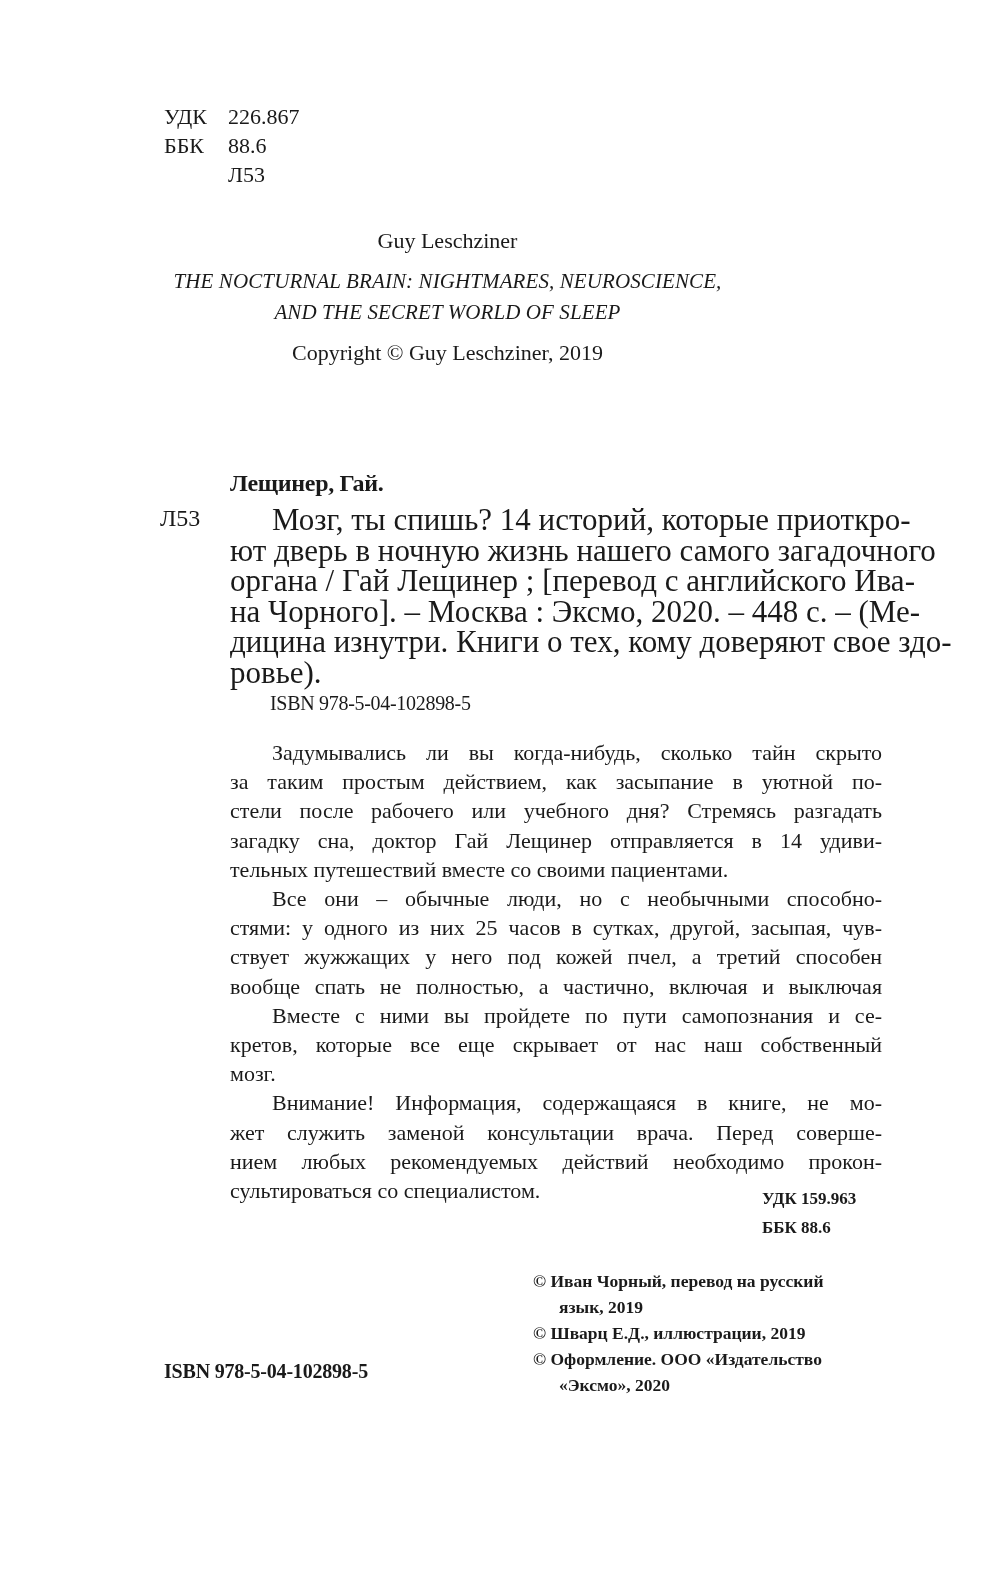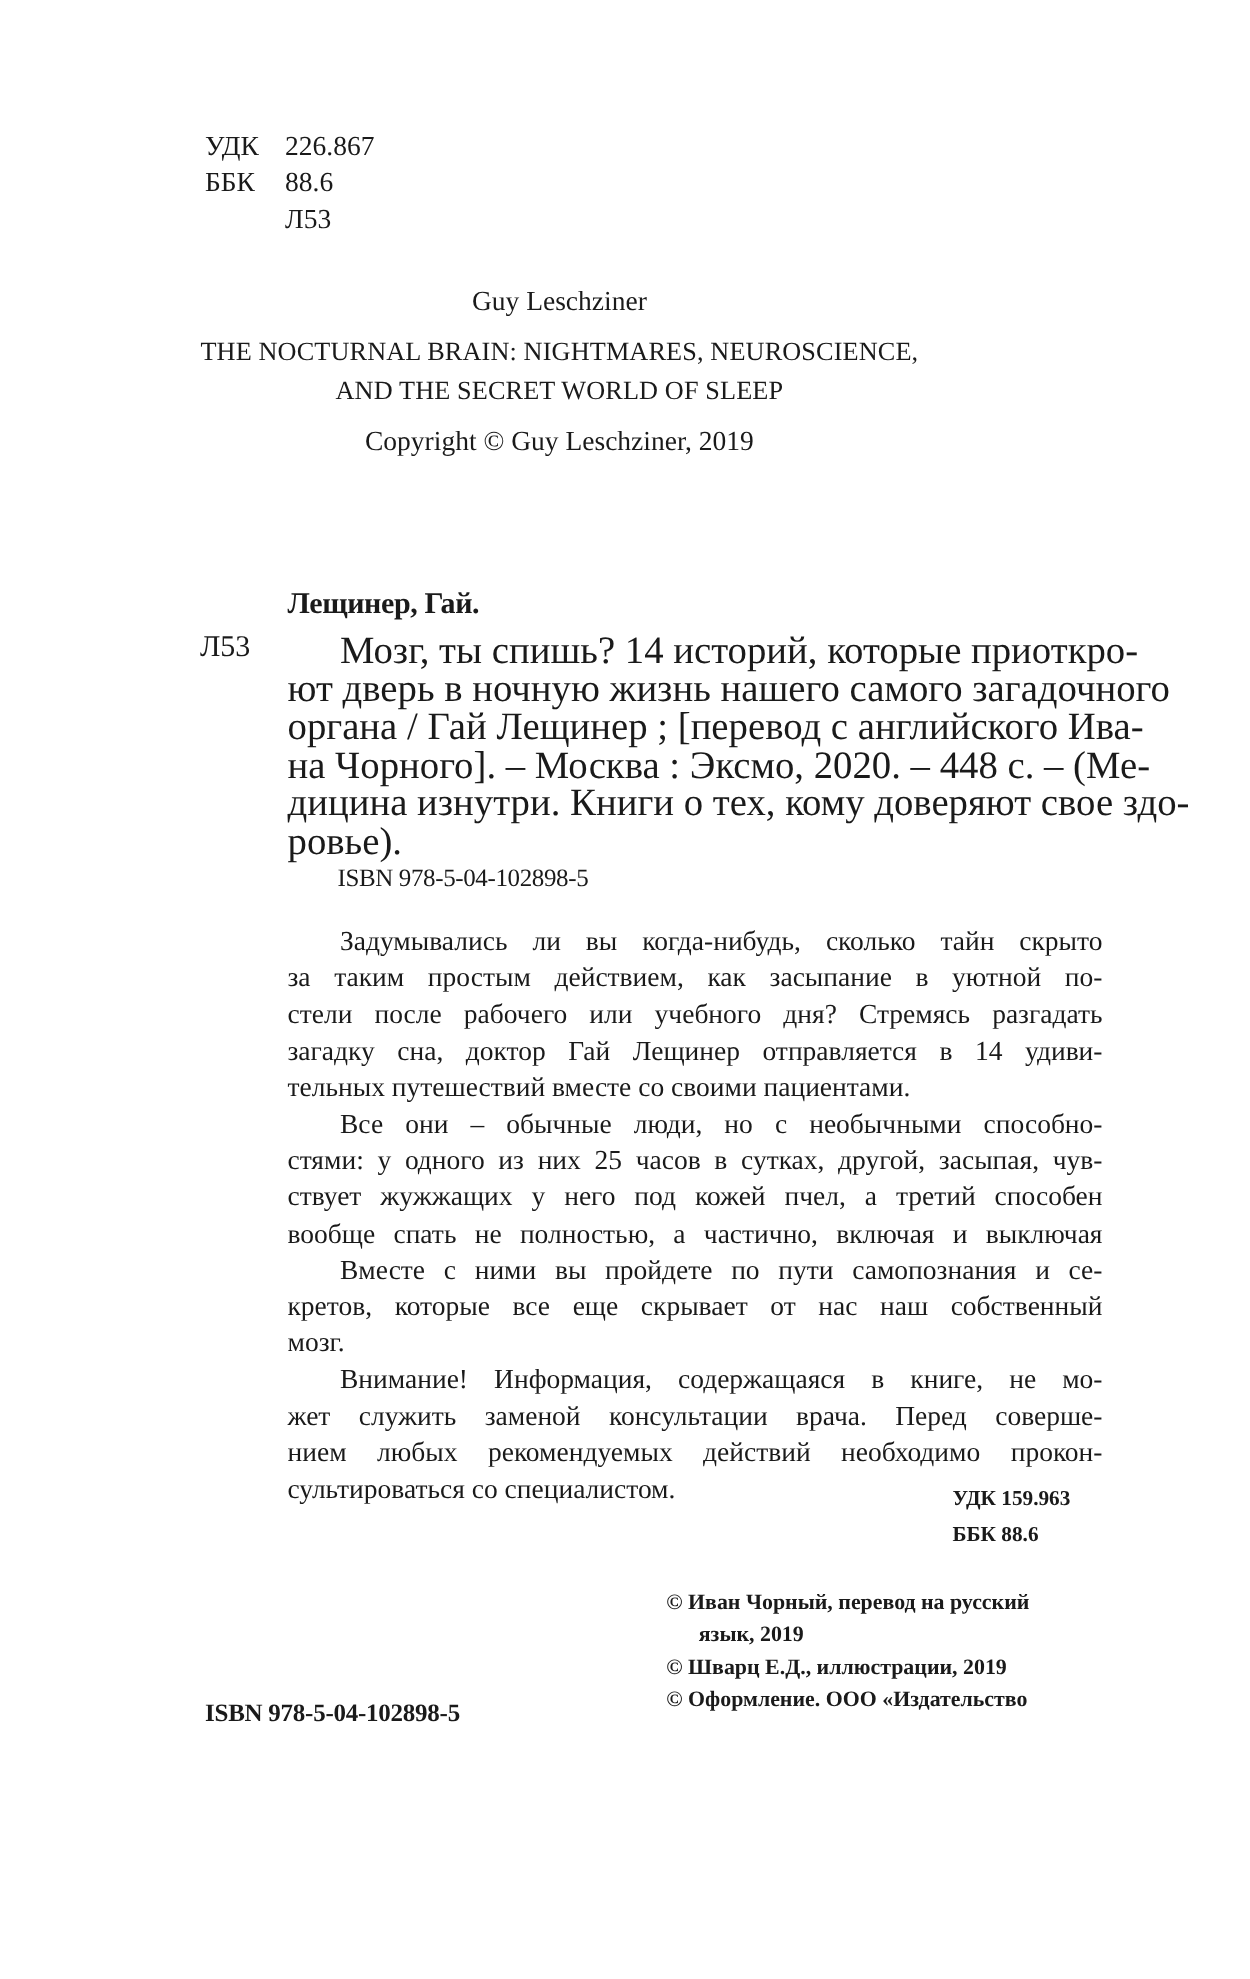--- a/index.html
+++ b/index.html
@@ -4,21 +4,21 @@
 <style>
   html, body { margin: 0; padding: 0; background: #ffffff; }
   body { width: 1000px; height: 1583px; position: relative; overflow: hidden;
          font-family: "Liberation Serif", "DejaVu Serif", serif; color: #1a1a1a; }
   .abs { position: absolute; }
   .udk-block { left: 164px; top: 102px; font-size: 22px; line-height: 29px; }
   .udk-row { display: flex; }
   .udk-row .lbl { width: 64px; }
   .center { left: 0; width: 895px; text-align: center; }
   .orig-author { top: 228px; font-size: 22px; }
-  .orig-title { top: 266px; font-size: 21px; line-height: 31px; letter-spacing: 0.1px; }
+  .orig-title { top: 266px; font-size: 21px; line-height: 31px; letter-spacing: 0.1px; font-style: italic; }
   .orig-copy { top: 340px; font-size: 22px; }
 
   .cat-author { left: 230px; top: 470px; font-size: 24px; font-weight: bold; letter-spacing: -0.3px; }
   .cat-code { left: 160px; top: 505px; font-size: 24px; }
   .cat-body { left: 230px; top: 505px; width: 652px; font-size: 31px; line-height: 30.5px; }
   .jline { display: block; text-align: justify; text-align-last: justify; white-space: nowrap; }
   .jline.last { text-align-last: left; }
   .jline.first { padding-left: 42px; }
 
   .isbn1 { left: 270px; top: 692px; font-size: 20px; letter-spacing: -0.3px; }
@@ -101,15 +101,16 @@
 <div class="abs udk-right">
   <div>УДК 159.963</div>
   <div>ББК 88.6</div>
 </div>
 
 <div class="abs copyrights">
   <span class="c-line">© Иван Чорный, перевод на русский</span>
   <span class="c-line indent">язык, 2019</span>
   <span class="c-line">© Шварц Е.Д., иллюстрации, 2019</span>
   <span class="c-line">© Оформление. ООО «Издательство</span>
+  <span class="c-line indent">«Эксмо», 2020</span>
 </div>
 
 <div class="abs isbn2">ISBN 978-5-04-102898-5</div>
 
 </body></html>

